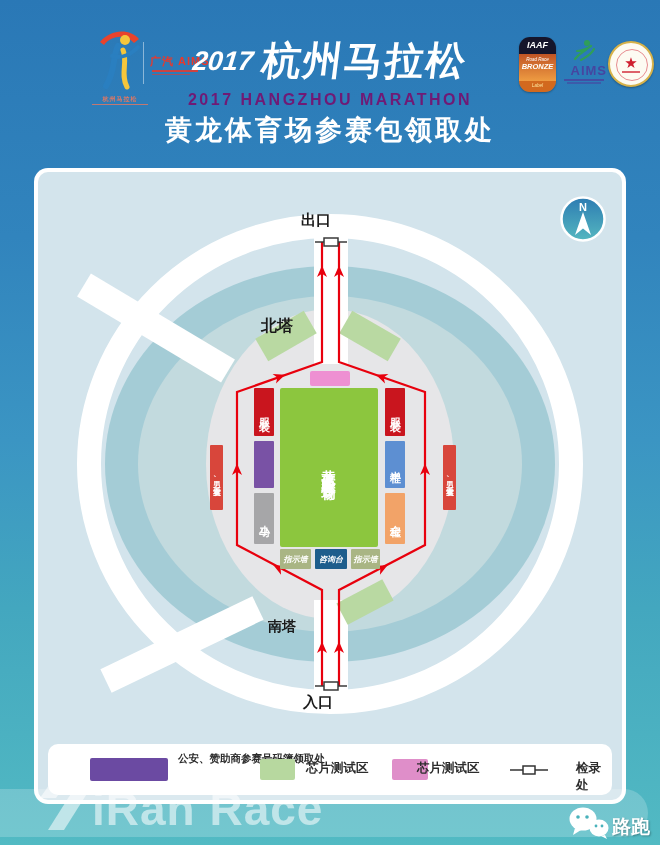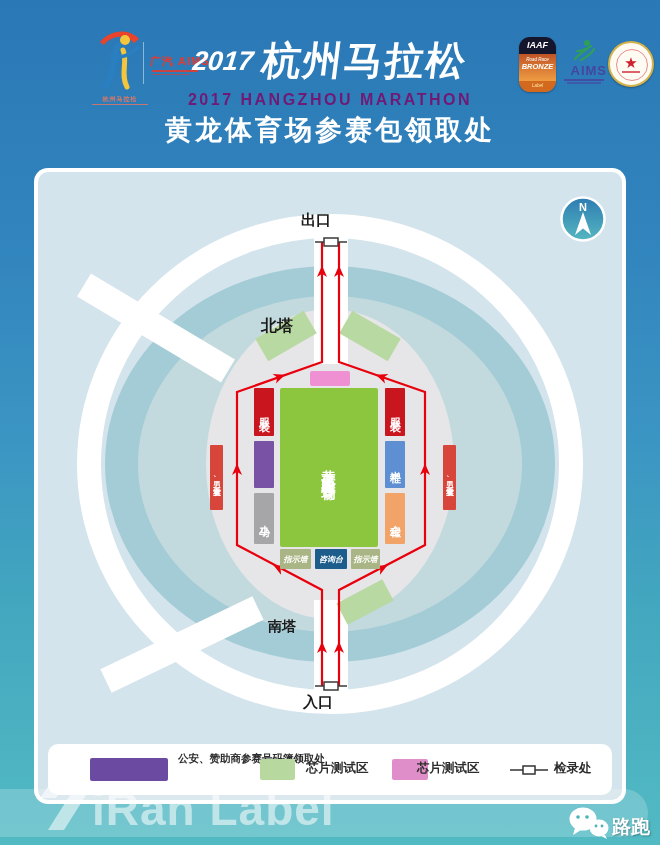--- a/index.html
+++ b/index.html
@@ -66,21 +66,21 @@
   
   .legend{left:10px;top:572px;width:564px;height:51px;background:#fff;border-radius:10px;}
   .lg-swatch{position:absolute;border-radius:2px;}
   .lg-purple{left:42px;top:14px;width:78px;height:23px;}
   .lg-green{left:212px;top:15px;width:35px;height:21px;}
   .lg-pink{left:344px;top:15px;width:36px;height:21px;}
   .lg-text2{position:absolute;left:130px;top:8px;width:215px;font-size:10.5px;font-weight:bold;color:#2c2c2c;line-height:1.32;}
   .lg-label{position:absolute;top:16px;font-size:12.5px;font-weight:bold;color:#2c2c2c;}
   .lg-lab-green{left:258px;}
   .lg-lab-pink{left:369px;text-align:right;}
-  .lg-lab-chk{left:506px;}
+  .lg-lab-chk{left:528px;}
   .lg-chkglyph{position:absolute;left:462px;top:20px;}
   
   .wm-band{left:0;top:789px;width:648px;height:48px;background:rgba(255,255,255,.20);border-radius:0 24px 24px 0;}
   .wm-icon{left:38px;top:752px;}
   .wm-text{left:92px;top:782px;font-size:46px;font-weight:bold;color:rgba(255,255,255,.55);letter-spacing:1px;}
   .wechat{left:568px;top:796px;width:92px;height:44px;display:flex;align-items:flex-end;}
   .wechat-name{font-size:19px;font-weight:bold;color:#fff;text-shadow:1px 1px 2px rgba(0,0,0,.3);margin-left:2px;}
 </style>
 </head>
 <body>
@@ -235,21 +235,21 @@
     </svg>
     <div class="lg-label lg-lab-chk">检录处</div>
   </div>
 </div>
 
 <div class="abs wm-band"></div>
 <svg class="abs wm-icon" width="52" height="84" viewBox="0 0 52 84">
   <path d="M30,6 L46,6 L18,46 L2,46 Z" fill="rgba(255,255,255,.55)"></path>
   <path d="M34,40 L50,40 L26,78 L10,78 Z" fill="rgba(255,255,255,.55)"></path>
 </svg>
-<div class="abs wm-text">iRan Label</div>
+<div class="abs wm-text">iRan Race</div>
 
 <div class="abs wechat">
   <svg width="42" height="34" viewBox="0 0 42 34">
     <ellipse cx="15" cy="13" rx="13.5" ry="11.5" fill="#ffffff"></ellipse>
     <path d="M7,22 L5,29 L13,24 Z" fill="#ffffff"></path>
     <circle cx="10" cy="11" r="1.8" fill="#49b2bb"></circle>
     <circle cx="19" cy="11" r="1.8" fill="#49b2bb"></circle>
     <ellipse cx="31" cy="22" rx="9.5" ry="8.5" fill="#ffffff"></ellipse>
     <path d="M37,29 L39,33 L33,30 Z" fill="#ffffff"></path>
     <circle cx="28" cy="20" r="1.4" fill="#49b2bb"></circle>

